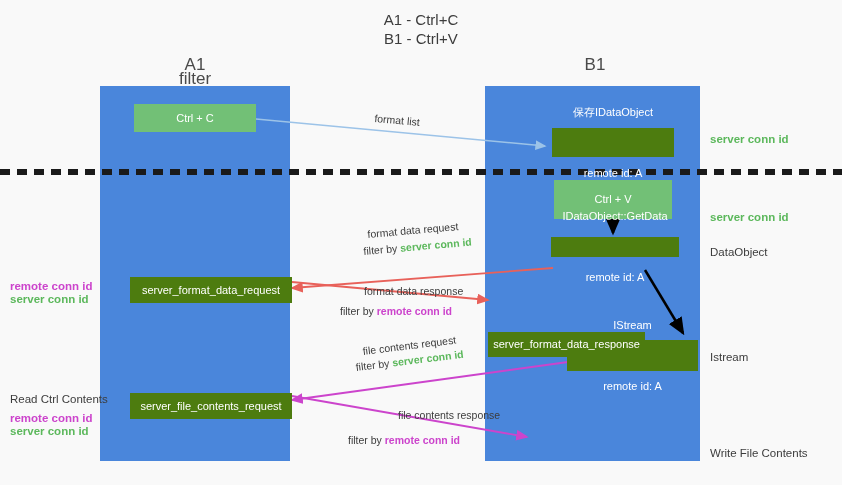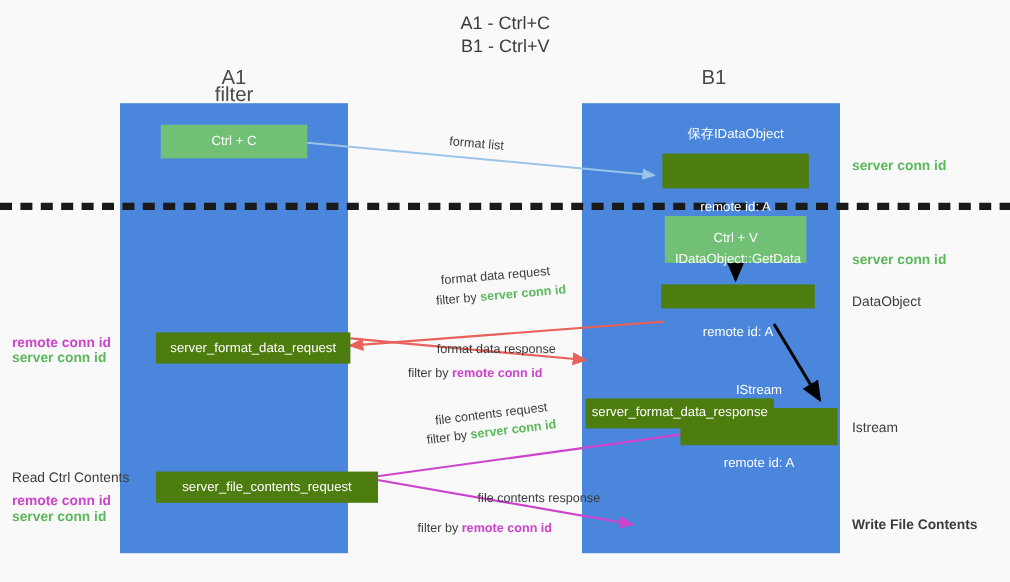--- a/index.html
+++ b/index.html
@@ -134,21 +134,21 @@
   </svg>
 
   <div class="node green" style="left:134px; top:104px; width:122px; height:28px;">
     <span>Ctrl + C</span>
   </div>
 
   <div class="node orange" style="left:130px; top:277px; width:162px; height:26px;">
     <span>server_format_data_request</span>
   </div>
 
-  <div class="node orange" style="left:130px; top:393px; width:185px; height:26px;">
+  <div class="node orange" style="left:130px; top:393px; width:162px; height:26px;">
     <span>server_file_contents_request</span>
   </div>
 
   <div class="node orange" style="left:552px; top:128px; width:122px; height:29px;">
     <span>保存IDataObject</span>
     <span>remote id: A</span>
   </div>
 
   <div class="node green" style="left:554px; top:180px; width:118px; height:39px;text-align:right;">
     <span>Ctrl + V</span>
@@ -166,21 +166,21 @@
 
   <div class="node orange" style="left:488px; top:288px; width:157px; height:25px;margin-top:44px;">
     <span>server_format_data_response</span>
   </div>
 
 
   <div class="side-label green-t" style="left:710px; top:132px;">server conn id</div>
   <div class="side-label green-t" style="left:710px; top:210px;">server conn id</div>
   <div class="side-label dark" style="left:710px; top:245px;">DataObject</div>
   <div class="side-label dark" style="left:710px; top:350px;">Istream</div>
-  <div class="side-label dark" style="left:710px; top:431px;font-weight:bold;">Write File Contents</div>
+  <div class="side-label dark" style="left:710px; top:446px;">Write File Contents</div>
 
   <div class="side-label magenta-t" style="left:10px; top:279px;">remote conn id</div>
   <div class="side-label green-t" style="left:10px; top:292px;">server conn id</div>
 
   <div class="side-label dark" style="left:10px; top:392px;">Read Ctrl Contents</div>
   <div class="side-label magenta-t" style="left:10px; top:411px;">remote conn id</div>
   <div class="side-label green-t" style="left:10px; top:424px;">server conn id</div>
 
   <div class="edge-label" style="left:375px; top:112px; transform: rotate(5deg);">format list</div>
 

